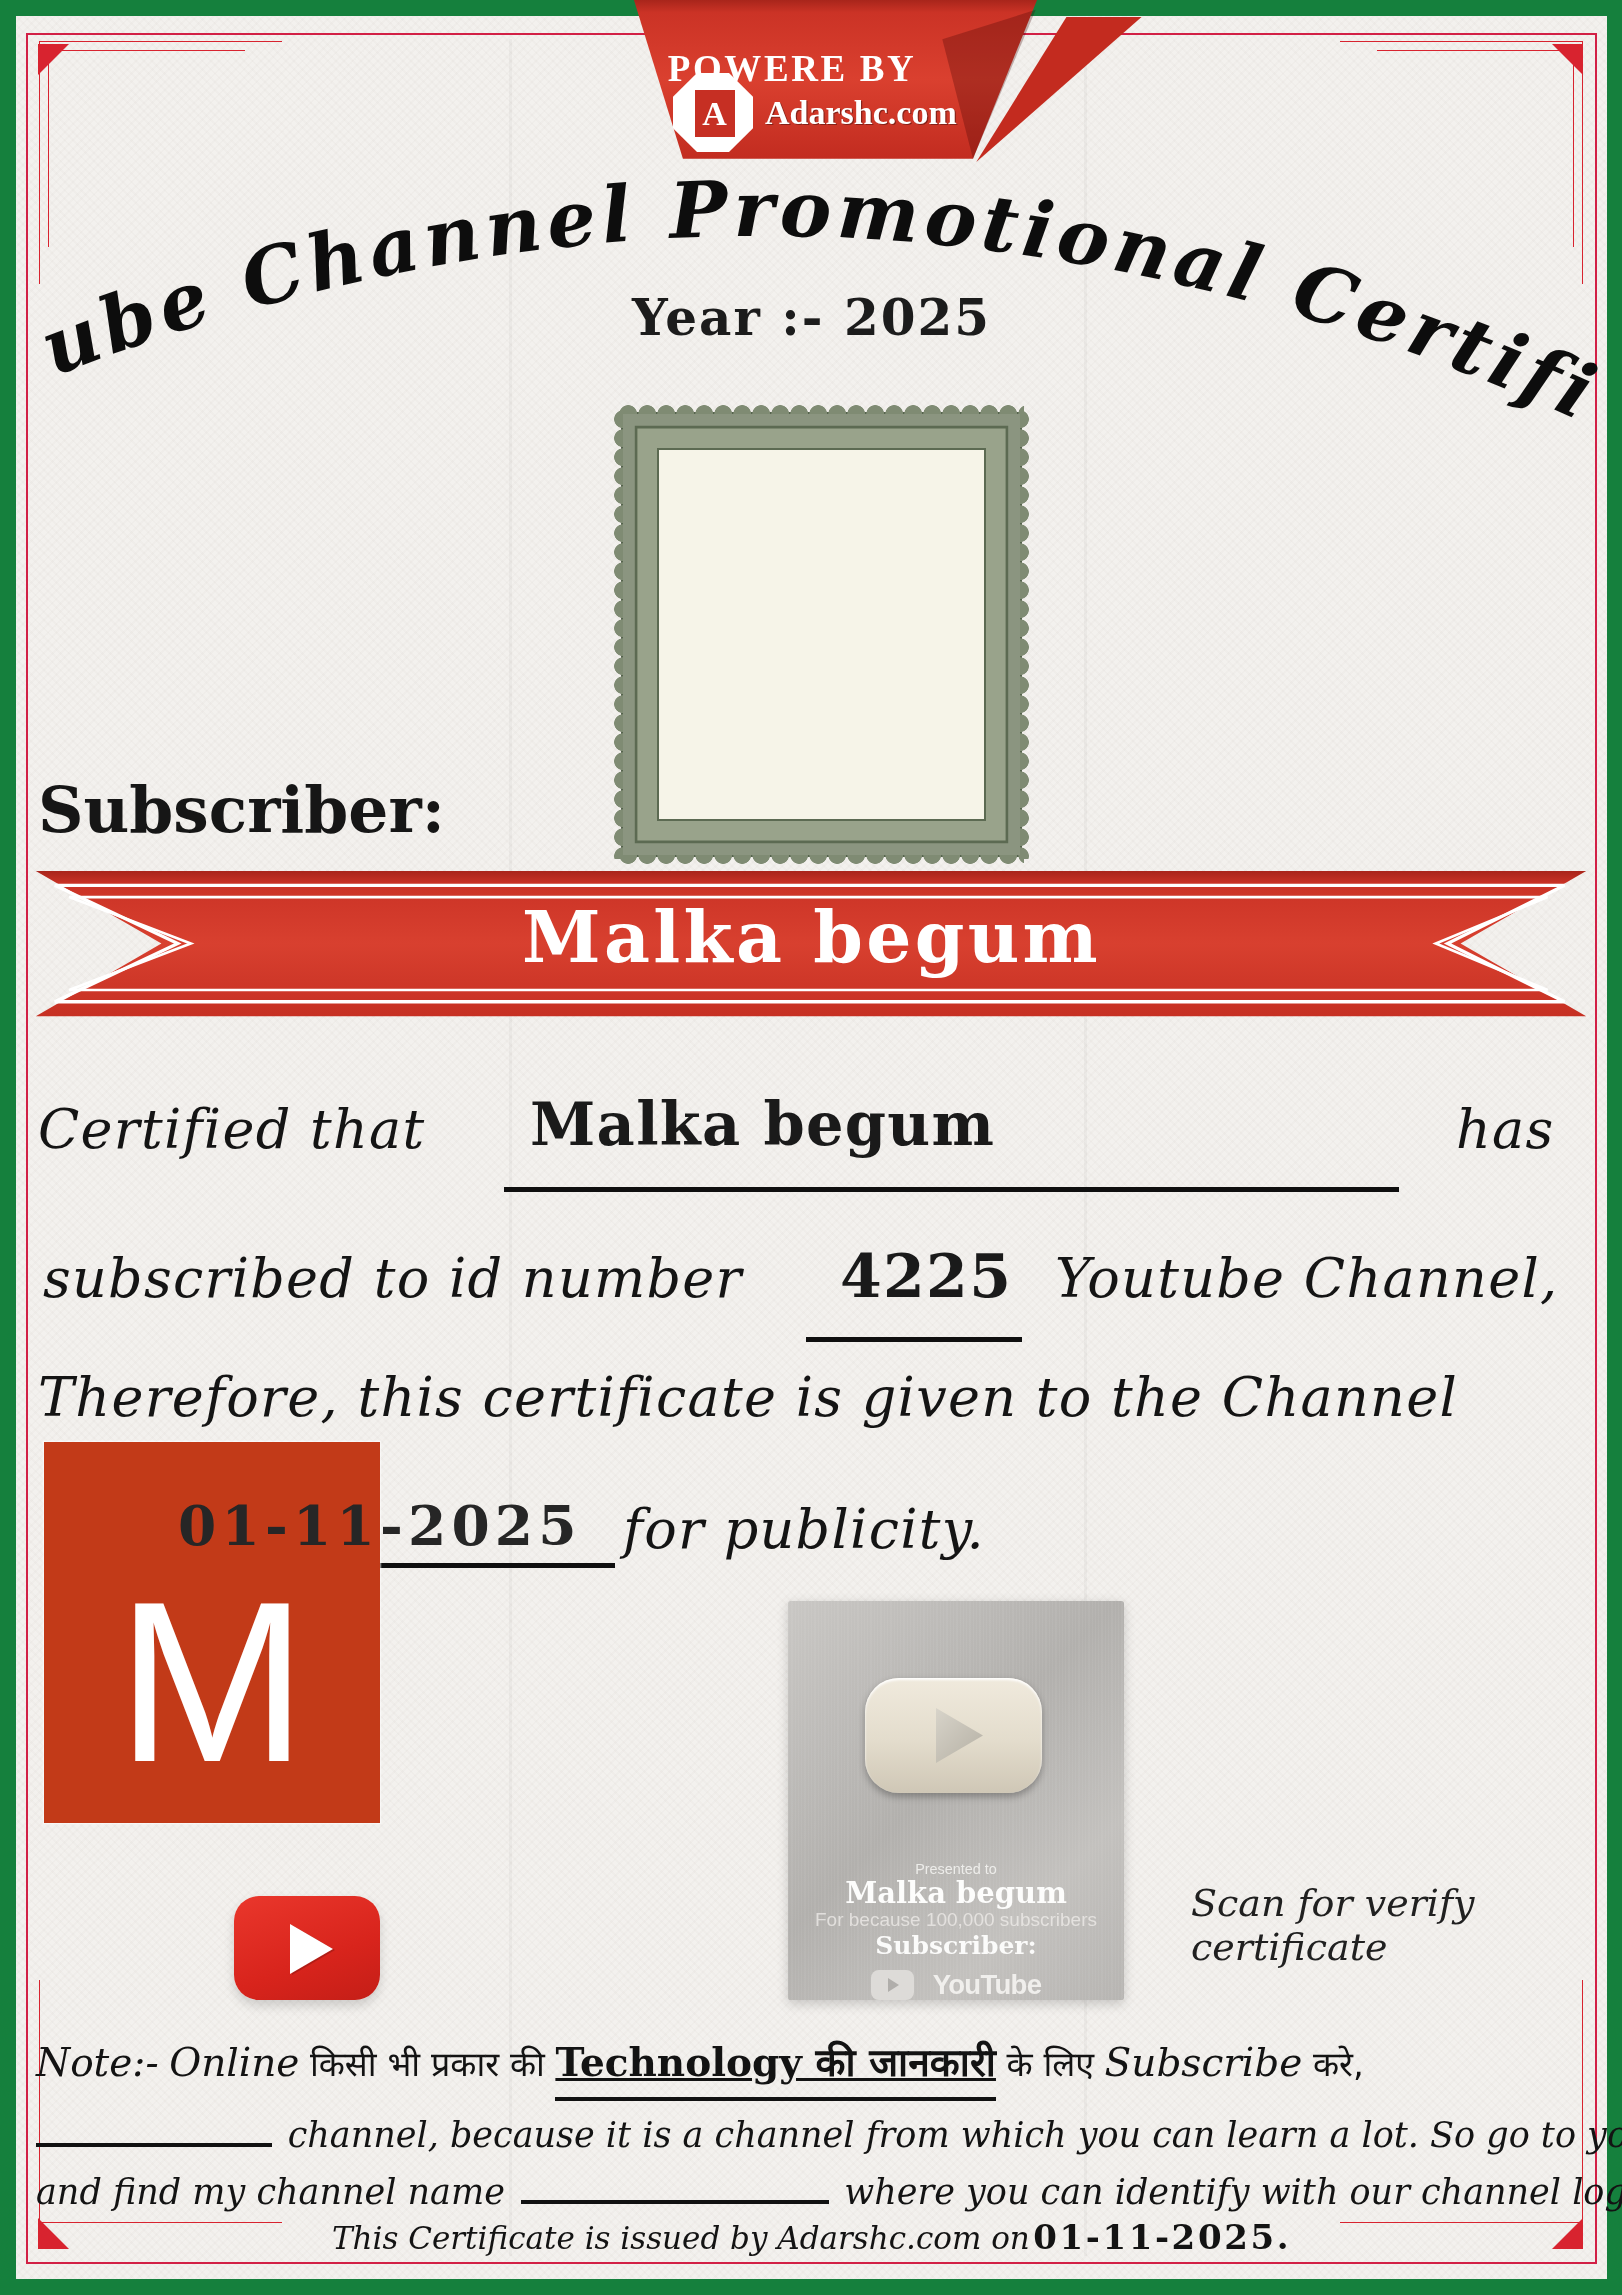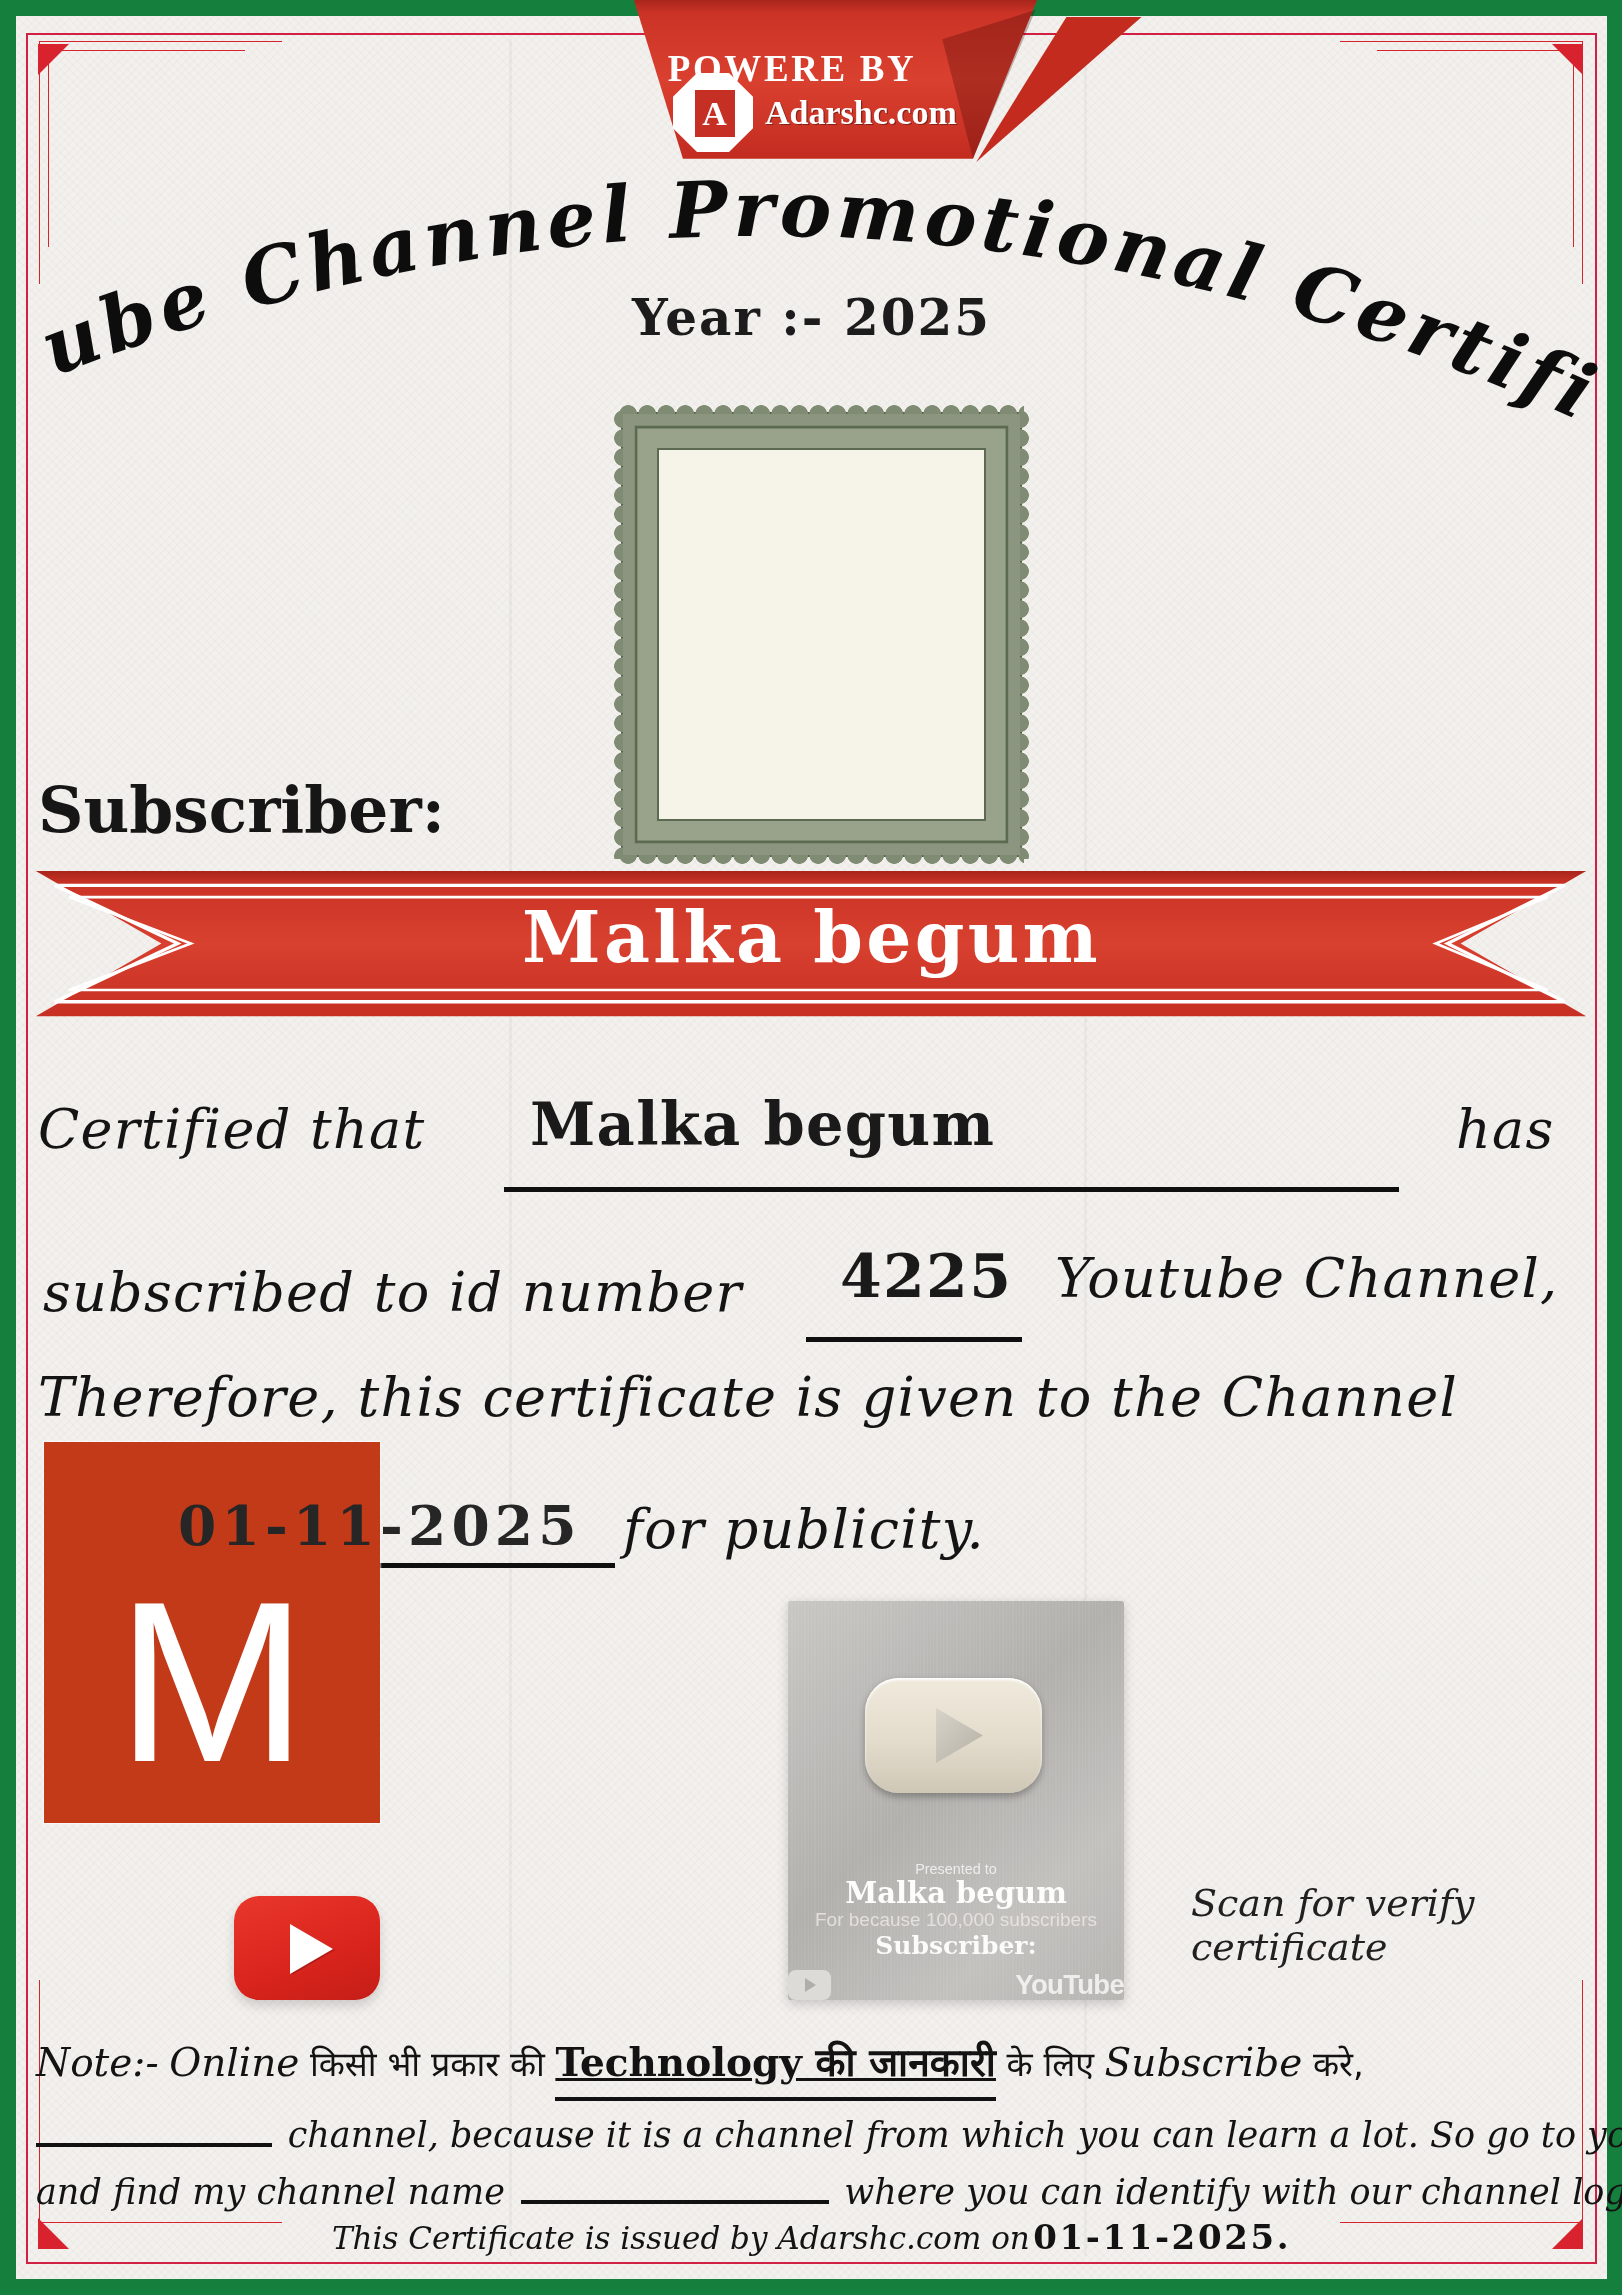--- a/index.html
+++ b/index.html
@@ -71,21 +71,21 @@
     font-weight:bold;font-size:71px;color:#fff;letter-spacing:3.3px;}
 
   
   .it{position:absolute;font-style:italic;font-size:54px;color:#141414;letter-spacing:1.3px;}
   .bold-fill{position:absolute;font-weight:bold;color:#1a1a1a;letter-spacing:1.3px;}
   .uline{position:absolute;height:5.2px;background:#0f0f0f;}
   #l1-pre{left:38px;top:1098px;}
   #l1-uline{left:504px;top:1187px;width:895px;}
   #l1-name{left:530px;top:1090px;font-size:59px;}
   #l1-post{left:1456px;top:1098px;}
-  #l2-pre{left:43px;top:1247px;margin-top:14px;}
+  #l2-pre{left:43px;top:1247px;}
   #l2-uline{left:806px;top:1337px;width:216px;}
   #l2-id{left:840px;top:1241px;font-size:60px;}
   #l2-post{left:1055px;top:1247px;}
   #l3{left:38px;top:1366px;}
   #date-uline{left:196px;top:1563px;width:419px;}
   #channel-logo{position:absolute;left:44px;top:1442px;width:336px;height:381px;background:#c23a18;
     display:flex;justify-content:center;align-items:flex-end;box-shadow:0 0 0 1.3px rgba(255,255,255,.5);}
   #channel-logo span{font-family:"Liberation Sans",sans-serif;font-size:229px;line-height:1;color:#fff;padding-bottom:26px;}
   #l4-date{left:178px;top:1493px;font-size:55px;letter-spacing:5.2px;color:#262626;}
   #l4-post{left:623px;top:1498px;}
@@ -99,21 +99,21 @@
   #plaque-btn{position:absolute;left:77px;top:77px;width:177px;height:115px;border-radius:34px;
     background:linear-gradient(180deg,#f0eadd 0%,#e3dccc 55%,#cfc7b6 100%);
     box-shadow:0 3.3px 7.9px rgba(0,0,0,.28), inset 0 2px 2.6px #fff;}
   #plaque-tri{position:absolute;left:71px;top:30px;width:47px;height:55px;
     background:linear-gradient(135deg,#d8d4ca,#b4afa3);clip-path:polygon(0 0,100% 50%,0 100%);}
   #plaque-texts{position:absolute;left:0;top:260px;width:100%;text-align:center;color:#f2f1ef;}
   #plq-presented{font-family:"Liberation Sans",sans-serif;font-size:14.4px;color:rgba(250,250,248,.8);}
   #plq-name{font-weight:bold;font-size:29px;color:#fdfdfc;line-height:1.15;}
   #plq-passing{font-family:"Liberation Sans",sans-serif;font-size:19px;color:rgba(240,238,235,.75);line-height:1.1;}
   #plq-sub{font-weight:bold;font-size:25px;color:#fbfbfa;line-height:1.2;}
-  #plq-yt{margin-top:7.9px;display:flex;align-items:center;justify-content:space-between;gap:19px;}
+  #plq-yt{margin-top:7.9px;display:flex;align-items:center;justify-content:center;gap:19px;}
   #plq-yt-icon{width:43px;height:30px;border-radius:7.9px;background:#dddbd8;position:relative;}
   #plq-yt-icon::after{content:'';position:absolute;left:17px;top:7.9px;border-left:11.8px solid #b0aeab;
     border-top:7.2px solid transparent;border-bottom:7.2px solid transparent;}
   #plq-yt-word{font-family:"Liberation Sans",sans-serif;font-weight:bold;font-size:27.5px;color:rgba(248,247,245,.85);letter-spacing:-0.7px;}
 
   
   #yt-icon{position:absolute;left:234px;top:1896px;width:146px;height:104px;border-radius:25px;
     background:linear-gradient(160deg,#ea372c 0%,#d8241c 60%,#c41e17 100%);
     box-shadow:0 5.2px 10.5px rgba(0,0,0,.15);}
   #yt-icon::after{content:'';position:absolute;left:56px;top:27.5px;border-left:43px solid #fff;

